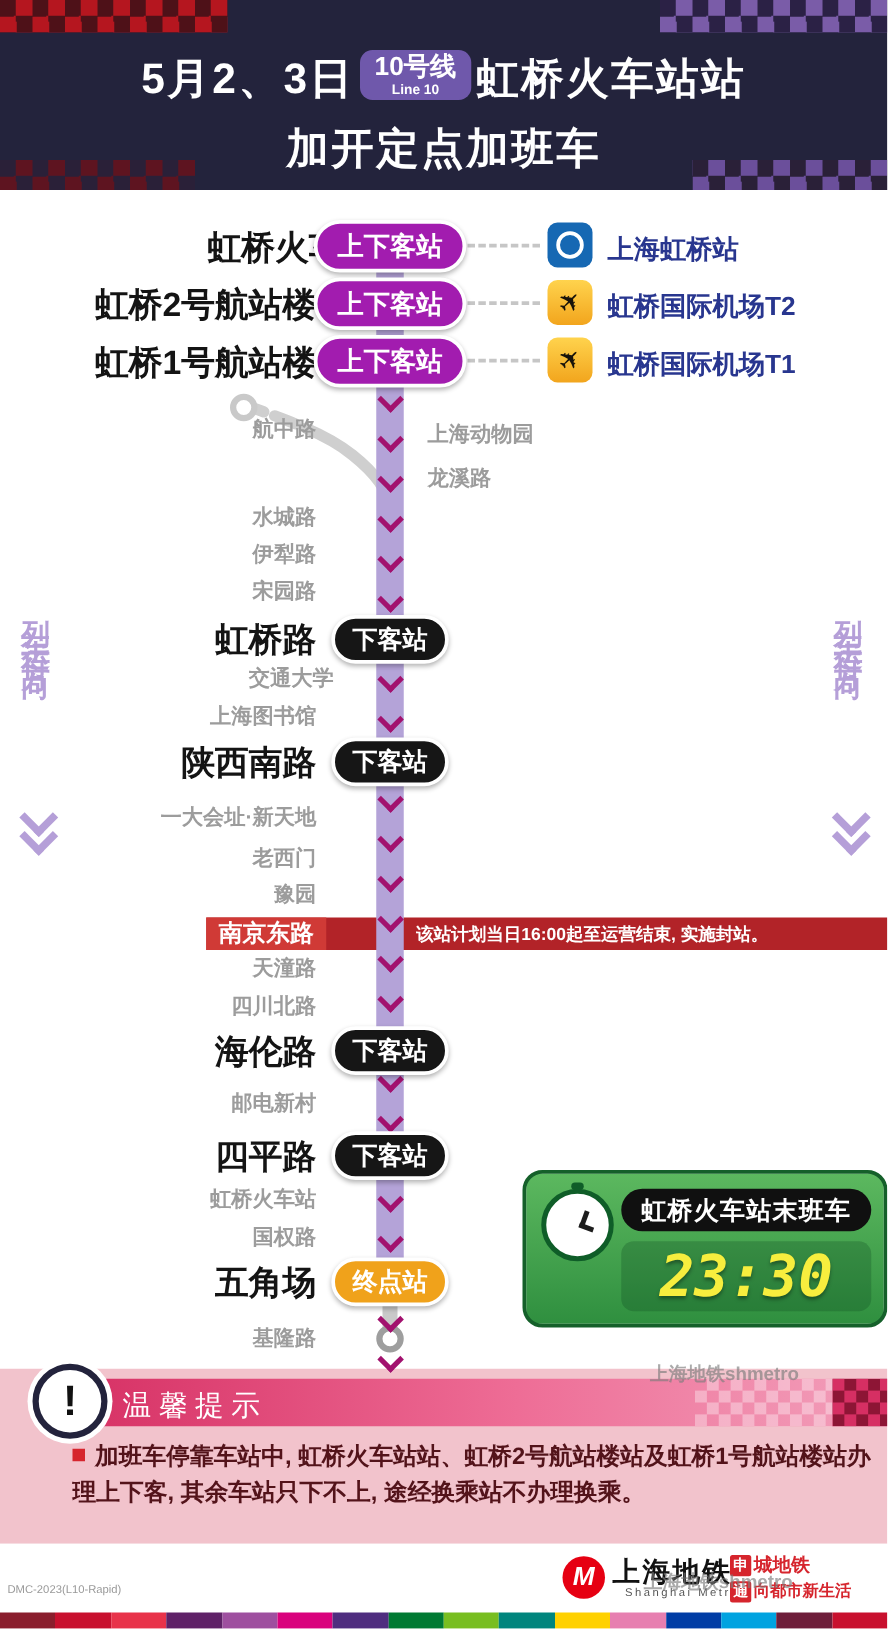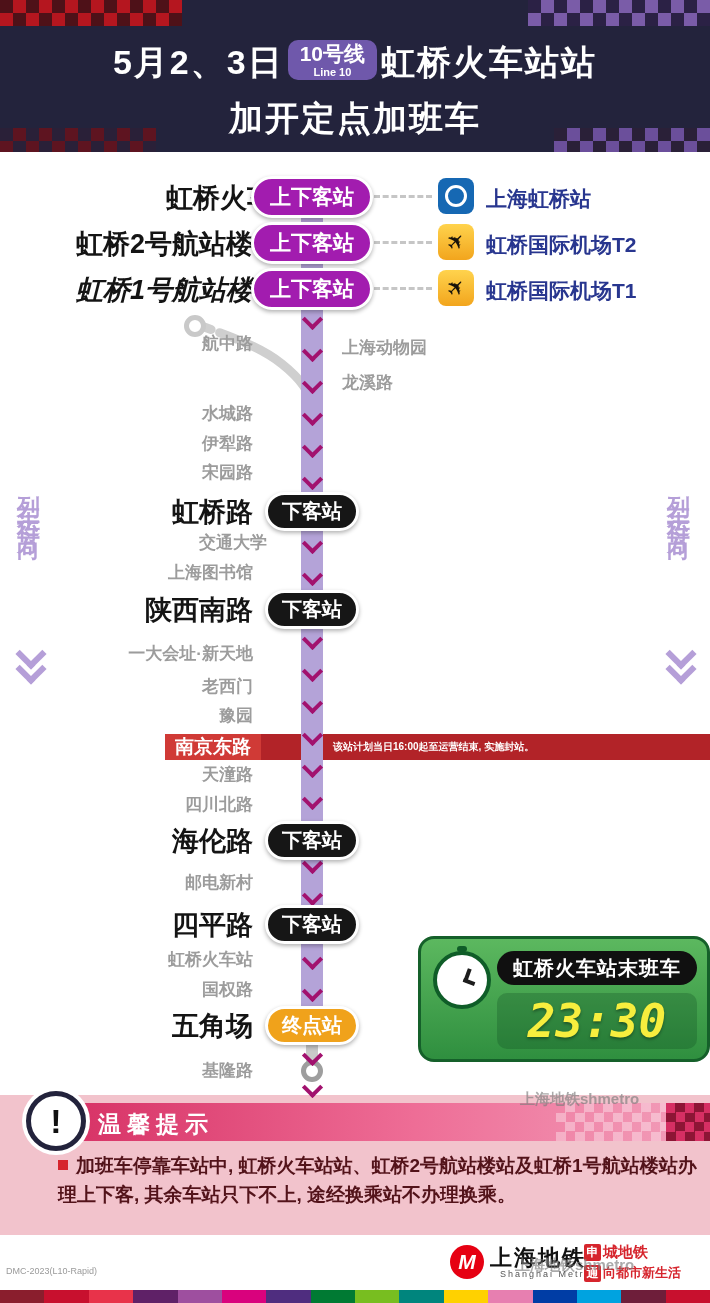--- a/index.html
+++ b/index.html
@@ -36,37 +36,37 @@
   .ticon-air span{font-size:22px;color:#17120a;transform:rotate(-45deg);line-height:1;}
   .xfer{left:486px;font-size:21px;font-weight:900;color:#28368f;white-space:nowrap;z-index:4;}
   
   .dirtxt{writing-mode:vertical-rl;font-size:23px;font-weight:900;color:#b59fd8;letter-spacing:8px;z-index:4;}
   .varrow{display:flex;flex-direction:column;align-items:center;z-index:4;}
   .varrow span{width:16px;height:16px;border-right:6px solid #b59fd8;border-bottom:6px solid #b59fd8;transform:rotate(45deg);margin-top:-7px;}
   
   .banner{left:165px;top:734px;width:545px;height:26px;background:#b22328;z-index:1;}
   .banner-label{position:absolute;left:0;top:0;bottom:0;width:96px;background:#d03a36;color:#fff;font-size:19px;font-weight:900;
                 display:flex;align-items:center;justify-content:center;}
-  .banner-text{position:absolute;left:168px;top:0;height:24px;line-height:26px;color:#fff;font-size:10px;font-weight:700;white-space:nowrap;}
+  .banner-text{position:absolute;left:168px;top:0;height:24px;line-height:26px;color:#fff;font-size:14px;font-weight:700;white-space:nowrap;}
   
   .green-panel{left:418px;top:936px;width:286px;height:120px;border:3px solid #15602a;border-radius:16px;
                background:linear-gradient(180deg,#5cb85f,#2f8f3f);z-index:6;}
   .clock{position:absolute;left:12px;top:12px;width:50px;height:50px;background:#fff;border:4px solid #0f5d28;border-radius:50%;}
   .clock .h1{position:absolute;left:26px;top:13px;width:4px;height:14px;background:#1d1d1d;transform:rotate(20deg);transform-origin:bottom center;}
   .clock .h2{position:absolute;left:26px;top:25px;width:12px;height:4px;background:#1d1d1d;transform:rotate(20deg);}
   .clock .nub{position:absolute;left:20px;top:-9px;width:10px;height:6px;background:#0f5d28;border-radius:3px;}
   .lt-label{position:absolute;left:76px;top:12px;right:10px;height:34px;background:#101010;border-radius:999px;color:#fff;
             font-size:20px;font-weight:900;letter-spacing:1px;display:flex;align-items:center;justify-content:center;white-space:nowrap;}
   .lt-time{position:absolute;left:76px;top:54px;right:10px;bottom:10px;background:rgba(8,64,26,.25);border-radius:10px;
            display:flex;align-items:center;justify-content:center;font-family:"DejaVu Sans Mono",monospace;
            font-size:46px;font-weight:900;font-style:italic;color:#f7ee3e;text-shadow:0 2px 3px rgba(0,0,0,.35);}
   
   .tips{left:0;top:1095px;width:710px;height:140px;background:#f2c3cc;}
   .tips-bar{position:absolute;left:52px;top:8px;width:658px;height:38px;background:linear-gradient(90deg,#d62f63,#ee6d96 55%,#f2a0bb);}
-  .tips-title{position:absolute;left:46px;top:6px;font-size:23px;font-weight:700;color:#fff;letter-spacing:6px;}
+  .tips-title{position:absolute;left:46px;top:6px;font-size:23px;font-weight:400;color:#fff;letter-spacing:6px;}
   .tips-icon{position:absolute;left:26px;top:-4px;width:50px;height:50px;background:#fff;border:5px solid #23233c;border-radius:50%;
              box-shadow:0 0 0 4px #fff;display:flex;align-items:center;justify-content:center;
              font-size:34px;font-weight:900;color:#111;z-index:3;}
   .tips-body{position:absolute;left:58px;top:56px;width:640px;font-size:19px;font-weight:700;color:#53131a;line-height:1.55;}
   .bullet{display:inline-block;width:10px;height:10px;background:#d6252d;margin-right:8px;vertical-align:2px;}
   
   .footer{left:0;top:1235px;width:710px;height:55px;background:#fff;}
   .dmc{position:absolute;left:6px;top:31px;font-size:9px;color:#9a9a9a;}
   .logo-circle{position:absolute;left:450px;top:10px;width:34px;height:34px;background:#e60012;border-radius:50%;color:#fff;
                display:flex;align-items:center;justify-content:center;font-size:21px;font-weight:900;font-style:italic;}
@@ -162,21 +162,21 @@
   <div class="abs xfer" style="top:185px;">上海虹桥站</div>
 
   <div class="abs sm" style="top:226px;">虹桥2号航站楼</div>
   <div class="abs pill pill-board" style="top:222px;">上下客站</div>
   <div class="abs dash" style="top:241px;"></div>
   <div class="abs ticon ticon-air" style="top:224px;">
       <span>✈</span>
     </div>
   <div class="abs xfer" style="top:231px;">虹桥国际机场T2</div>
 
-  <div class="abs sm" style="top:272px;font-style:italic;">虹桥1号航站楼</div>
+  <div class="abs sm" style="top:272px;">虹桥1号航站楼</div>
   <div class="abs pill pill-board" style="top:268px;">上下客站</div>
   <div class="abs dash" style="top:287px;"></div>
   <div class="abs ticon ticon-air" style="top:270px;">
       <span>✈</span>
     </div>
   <div class="abs xfer" style="top:277px;">虹桥国际机场T1</div>
 
   <div class="abs sl" style="top:332px;">航中路</div>
   <div class="abs sr" style="top:336px;">上海动物园</div>
   <div class="abs sr" style="top:371px;">龙溪路</div>

